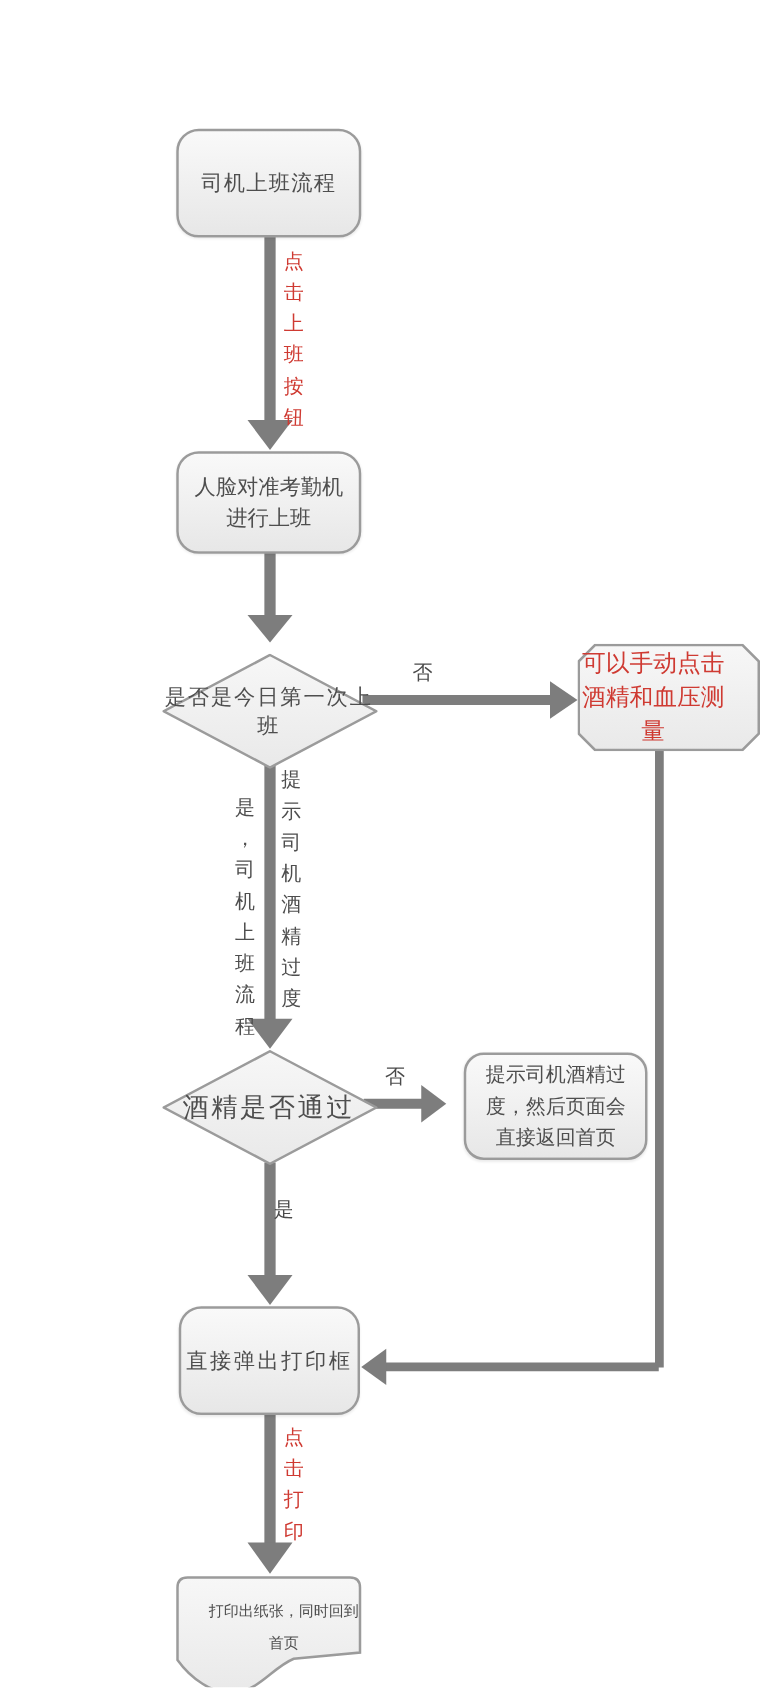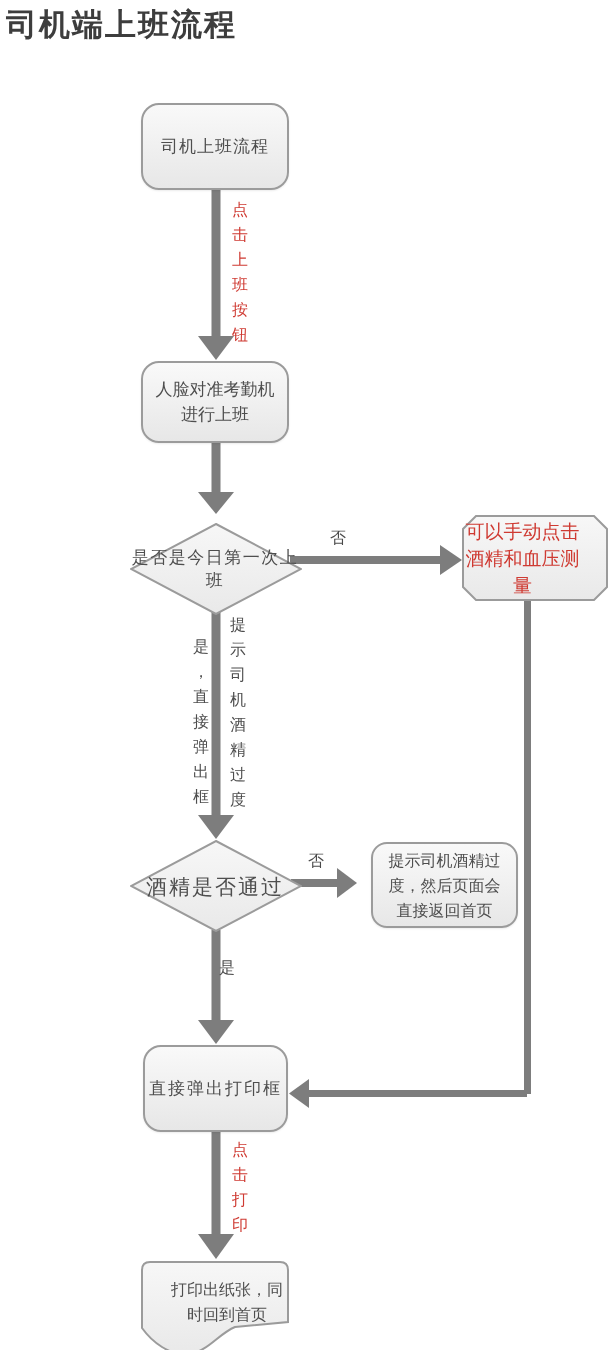--- a/index.html
+++ b/index.html
@@ -30,24 +30,24 @@
   .n-face   {left:141px;top:361px;width:148px;height:82px;font-size:17px;line-height:25px;padding:0 10px;}
   .d-first  {left:130px;top:523px;width:172px;height:92px;}
   .d-first span{display:block;width:176px;margin-left:-2px;font-size:17px;letter-spacing:1.5px;line-height:23px;text-align:center;}
   .n-manual {left:462px;top:515px;width:121px;height:86px;}
   .n-manual span{display:block;width:134px;font-size:19px;line-height:27px;color:#cf3a32;text-align:center;}
   .d-alcohol{left:130px;top:840px;width:172px;height:92px;}
   .d-alcohol span{display:block;width:176px;margin-left:-2px;font-size:21px;letter-spacing:2px;line-height:23px;text-align:center;}
   .n-fail   {left:358px;top:842px;width:147px;height:86px;border-radius:16px;font-size:16px;line-height:25px;padding:0 10px;margin-left:13px;}
   .n-print  {left:143px;top:1045px;width:145px;height:87px;font-size:17px;letter-spacing:2px;justify-content:center;}
   .n-paper  {left:140px;top:1260px;width:150px;height:100px;align-items:flex-start;}
-  .n-paper span{display:block;width:124px;margin-top:17px;font-size:16px;line-height:25px;text-align:center;margin-left:24px;}
+  .n-paper span{display:block;width:124px;margin-top:17px;font-size:12px;line-height:25px;text-align:center;margin-left:24px;}
 
   .vlabel{
-    position:absolute;width:21px;text-align:right;font-size:16px;line-height:25px;
+    position:absolute;width:21px;text-align:left;font-size:16px;line-height:25px;
     word-break:break-all;line-break:anywhere;color:#4e4e4e;
   }
   .vred{color:#cf3a32;}
   .l-click-checkin{left:227px;top:197px;}
   .l-first-yes{left:188px;top:634px;}
   .l-alcohol-prompt{left:225px;top:612px;}
   .l-click-print{left:227px;top:1139px;font-family:Liberation Mono, monospace;}
 
   .branch-label{position:absolute;font-size:16px;color:#4a4a4a;}
   .l-no1{left:330px;top:528px;}
@@ -88,21 +88,20 @@
       <rect x="211.5" y="1132" width="9" height="104"></rect>
       <polygon points="198,1234 234,1234 216,1259"></polygon>
     </g>
     <g fill="#7d7d7d">
       <rect x="524" y="598" width="7" height="496"></rect>
       <rect x="308" y="1090" width="219" height="7"></rect>
       <polygon points="309,1079 309,1108 289,1093.5"></polygon>
     </g>
   </svg>
 
-  <div class="page-title">司机端上班流程</div>
 
   <div class="node rbox n-start">
     <span>司机上班流程</span>
   </div>
 
   <div class="node rbox n-face">
     <span>人脸对准考勤机进行上班</span>
   </div>
 
   <div class="node shape-node d-first">
@@ -161,19 +160,19 @@
         </linearGradient>
       </defs>
       <path d="M 148 62 L 148 10 Q 148 2 140 2 L 10 2 Q 2 2 2 10 L 2 68
                C 12 82, 30 96, 48 94 C 68 92, 78 74, 95 67 L 148 62 Z" fill="url(#g4)" stroke="#9b9b9b" stroke-width="2"></path>
     </svg>
     <span>打印出纸张，同时回到首页</span>
   </div>
 
   <div class="vlabel vred l-click-checkin">点击上班按钮</div>
   <div class="branch-label l-no1">否</div>
-  <div class="vlabel l-first-yes">是，直接弹出框</div>
+  <div class="vlabel l-first-yes">是，司机上班流程</div>
   <div class="vlabel l-alcohol-prompt">提示司机酒精过度</div>
   <div class="branch-label l-no2">否</div>
   <div class="branch-label l-yes2">是</div>
   <div class="vlabel vred l-click-print">点击打印</div>
 
 </div>
 
 </body></html>

